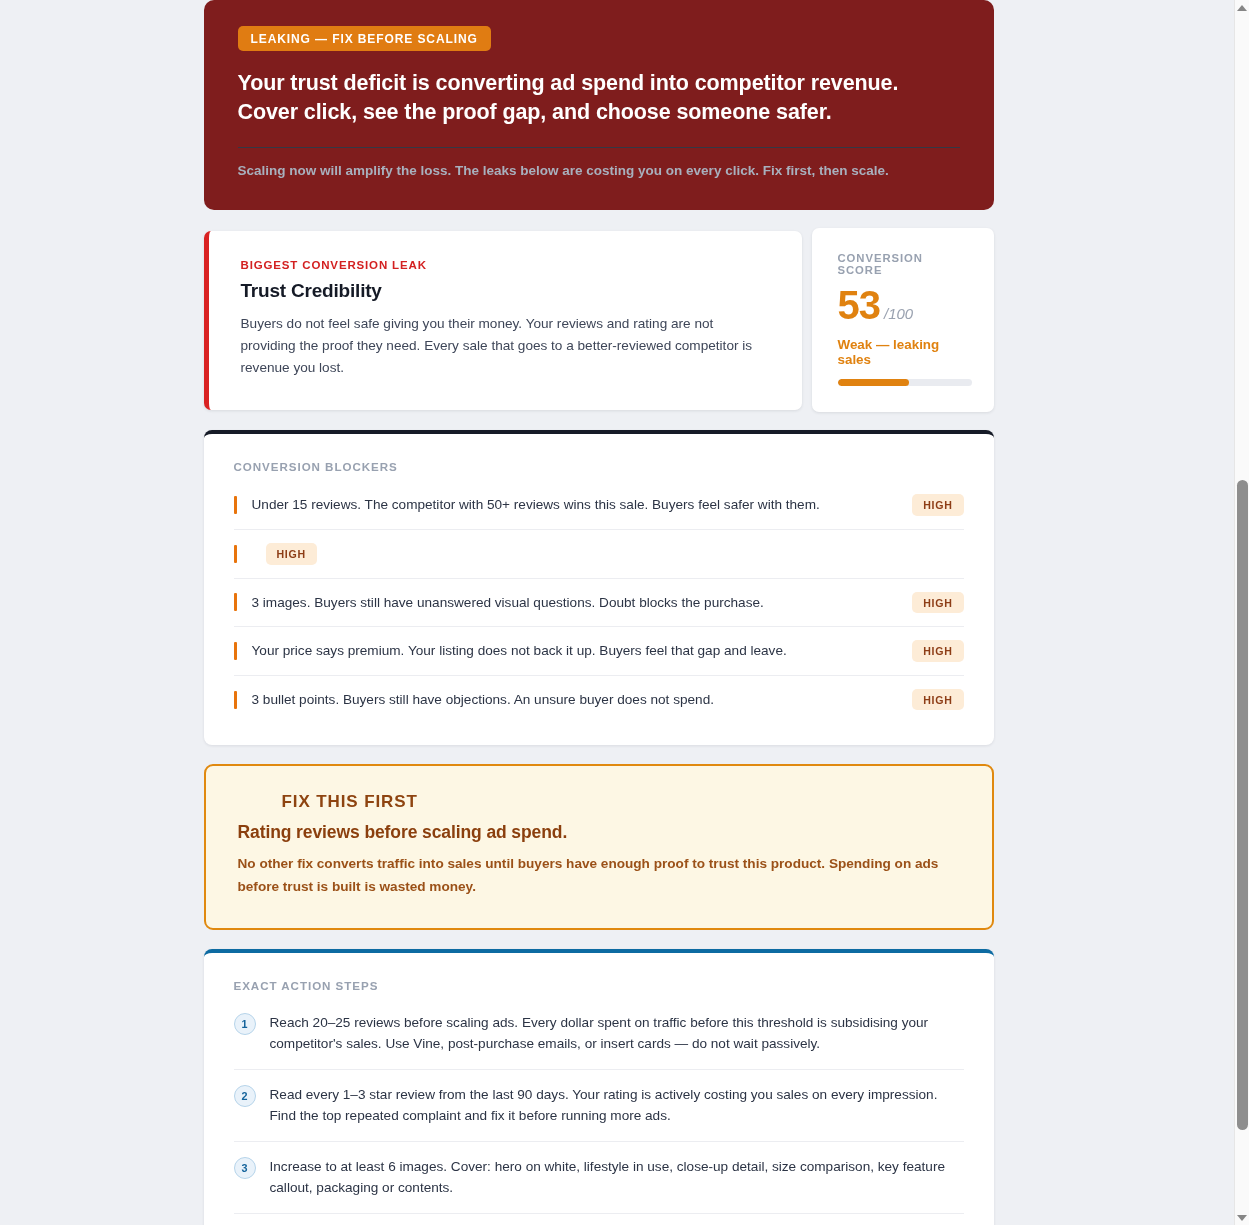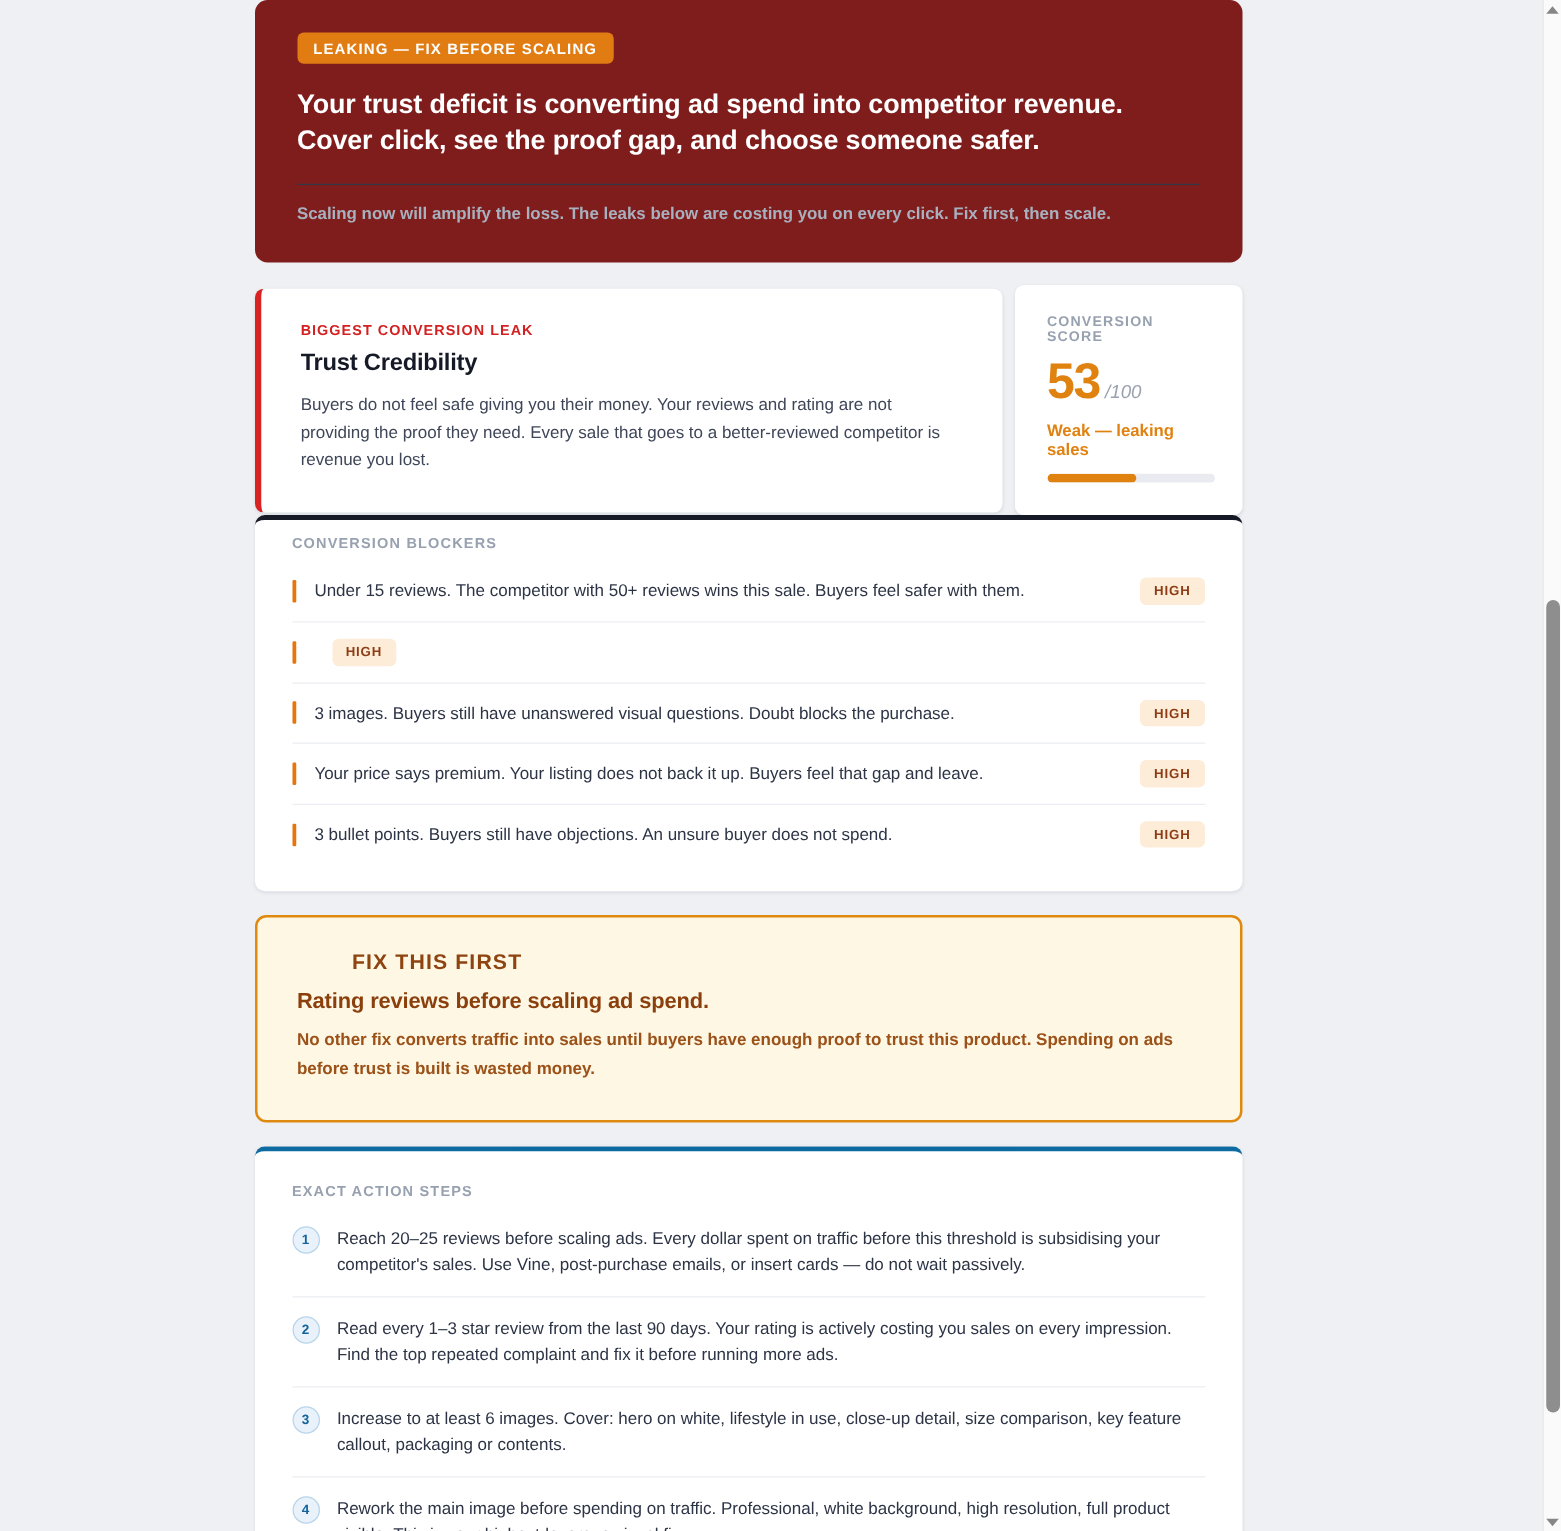--- a/index.html
+++ b/index.html
@@ -175,21 +175,22 @@
     height: 100%;
     background: #e08210;
     border-radius: 4px;
   }
 
   
   .blockers-card {
     background: #ffffff;
     border-top: 4px solid #161b27;
     border-radius: 8px;
-    padding: 12px 30px 22px 30px;
+    margin-top: 18px;
+    padding: 26px 30px 22px 30px;
     box-shadow: 0 1px 3px rgba(20,25,40,0.09);
   }
 
   .section-label {
     color: #98a1b0;
     font-size: 11.6px;
     font-weight: bold;
     letter-spacing: 0.95px;
   }
 

